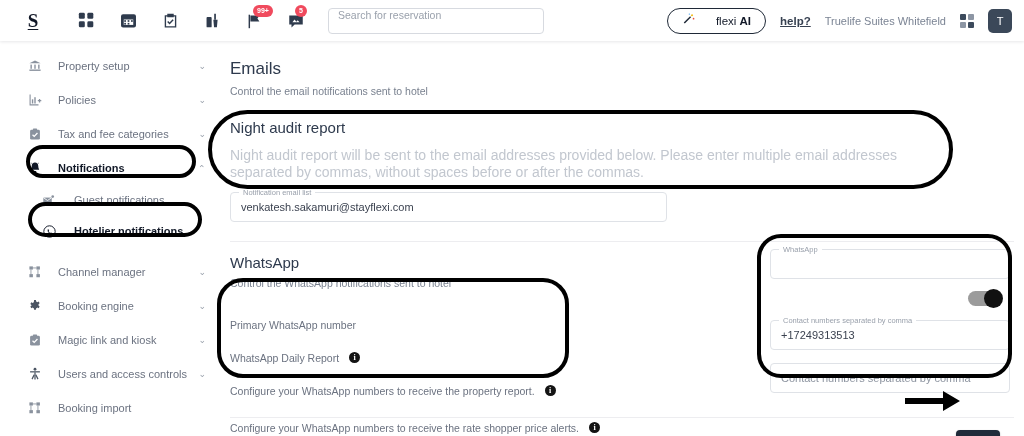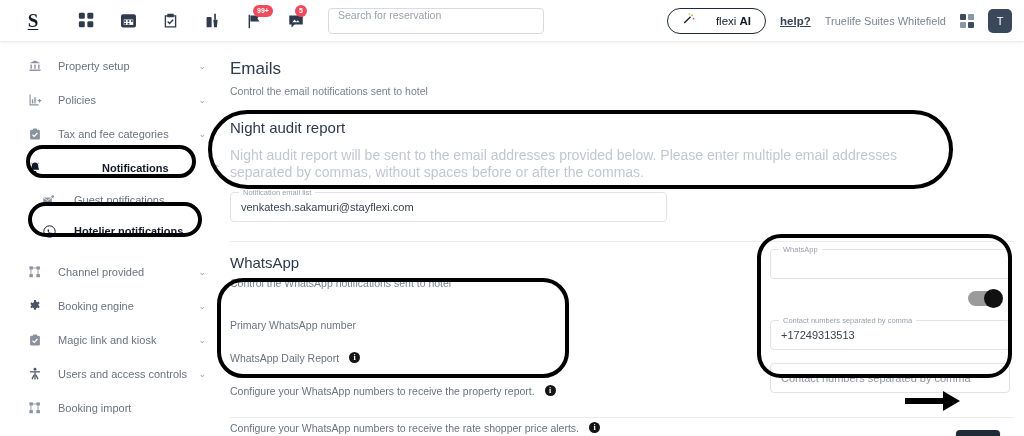--- a/index.html
+++ b/index.html
@@ -265,21 +265,21 @@
         <svg width="14" height="14" viewBox="0 0 20 20" fill="#8a929e">
             <rect x="3" y="4" width="14" height="14" rx="2"></rect>
             <rect x="7" y="2" width="6" height="3" rx="1"></rect>
             <path d="M6.5 11l2.4 2.4 4.6-4.8" stroke="#fff" stroke-width="1.8" fill="none"></path>
           </svg>
       </span>
       <span class="txt">Tax and fee categories</span>
       <span class="chev">⌄</span>
     </div>
 
-    <div class="nav-item active" style="height:34px;gap:44px;">
+    <div class="nav-item active" style="height:34px;">
       <span class="ic">
         <svg width="14" height="14" viewBox="0 0 20 20" fill="#111827">
             <path d="M10 2.2c-2.8 0-4.6 2-4.6 4.6 0 3.6-1.3 4.6-1.3 5.6h11.8c0-1-1.3-2-1.3-5.6 0-2.6-1.8-4.6-4.6-4.6z"></path>
             <path d="M8 14.2h4a2 2 0 01-4 0z"></path>
             <path d="M5 3.2l1.2 1M15 3.2l-1.2 1" stroke="#111827" stroke-width="1.3"></path>
           </svg>
       </span>
       <span class="txt">Notifications</span>
       <span class="chev" style="transform:rotate(180deg);">⌄</span>
     </div>
@@ -309,21 +309,21 @@
     <div class="nav-item" style="height:34px; margin-top:8px;">
       <span class="ic">
         <svg width="14" height="14" viewBox="0 0 20 20" fill="#8a929e">
             <rect x="2" y="2" width="5" height="4.5"></rect>
             <rect x="12" y="2" width="5" height="4.5"></rect>
             <rect x="2" y="13" width="5" height="4.5"></rect>
             <rect x="12" y="13" width="5" height="4.5"></rect>
             <path d="M7 4.2h5M4.2 6.5v6.5M14.2 6.5v6.5" stroke="#8a929e" stroke-width="1.2"></path>
           </svg>
       </span>
-      <span class="txt">Channel provided</span>
+      <span class="txt">Channel manager</span>
       <span class="chev">⌄</span>
     </div>
 
     <div class="nav-item" style="height:34px;">
       <span class="ic">
         <svg width="14" height="14" viewBox="0 0 20 20" fill="#4b5563">
             <path d="M10 6.5a3.5 3.5 0 100 7 3.5 3.5 0 000-7zm0 2a1.5 1.5 0 110 3 1.5 1.5 0 010-3z"></path>
             <path d="M8.7 1.5h2.6l.4 2.2 1.6.9 2-.9 1.3 2.3-1.6 1.5v1.8l1.6 1.5-1.3 2.3-2-.9-1.6.9-.4 2.2H8.7l-.4-2.2-1.6-.9-2 .9-1.3-2.3 1.6-1.5V8.5L3.4 7 4.7 4.7l2 .9 1.6-.9z"></path>
           </svg>
       </span>

